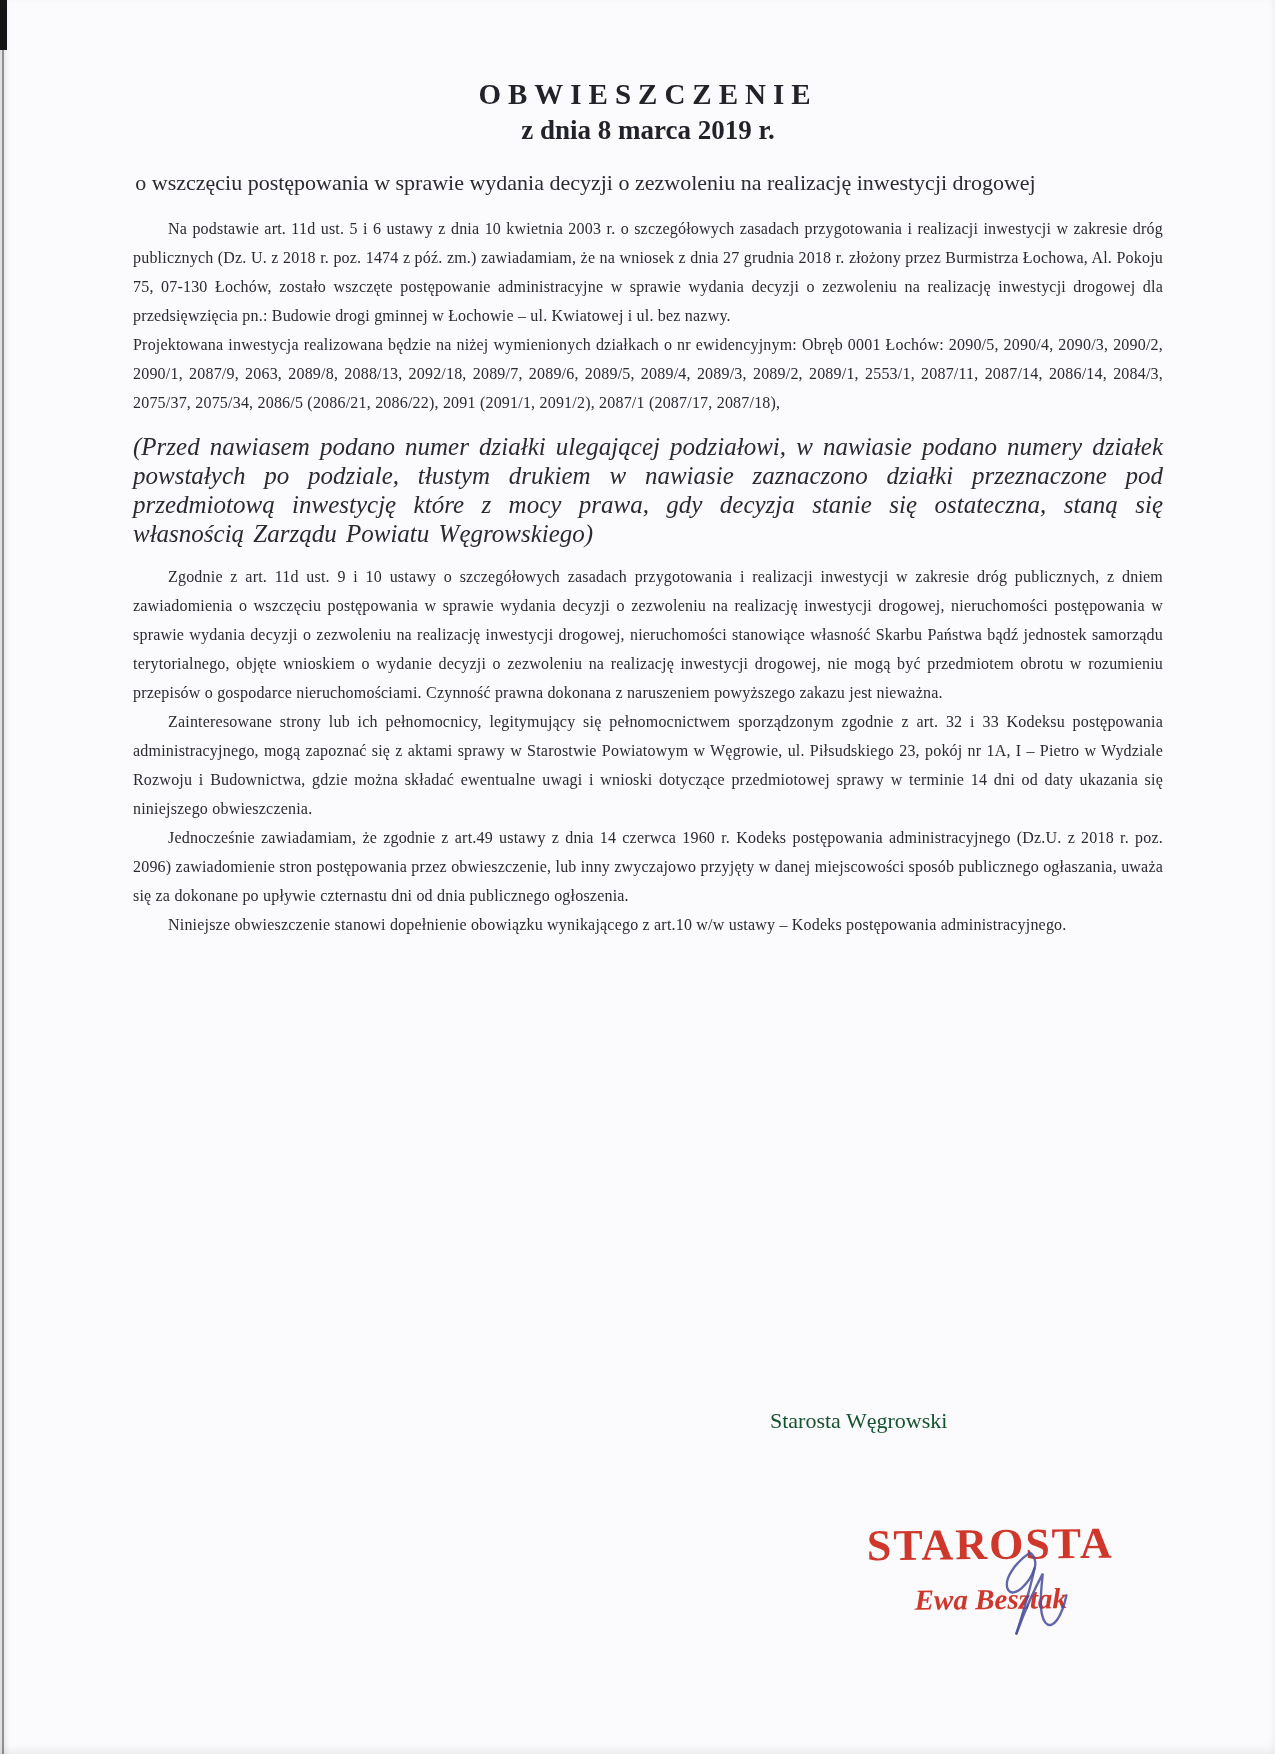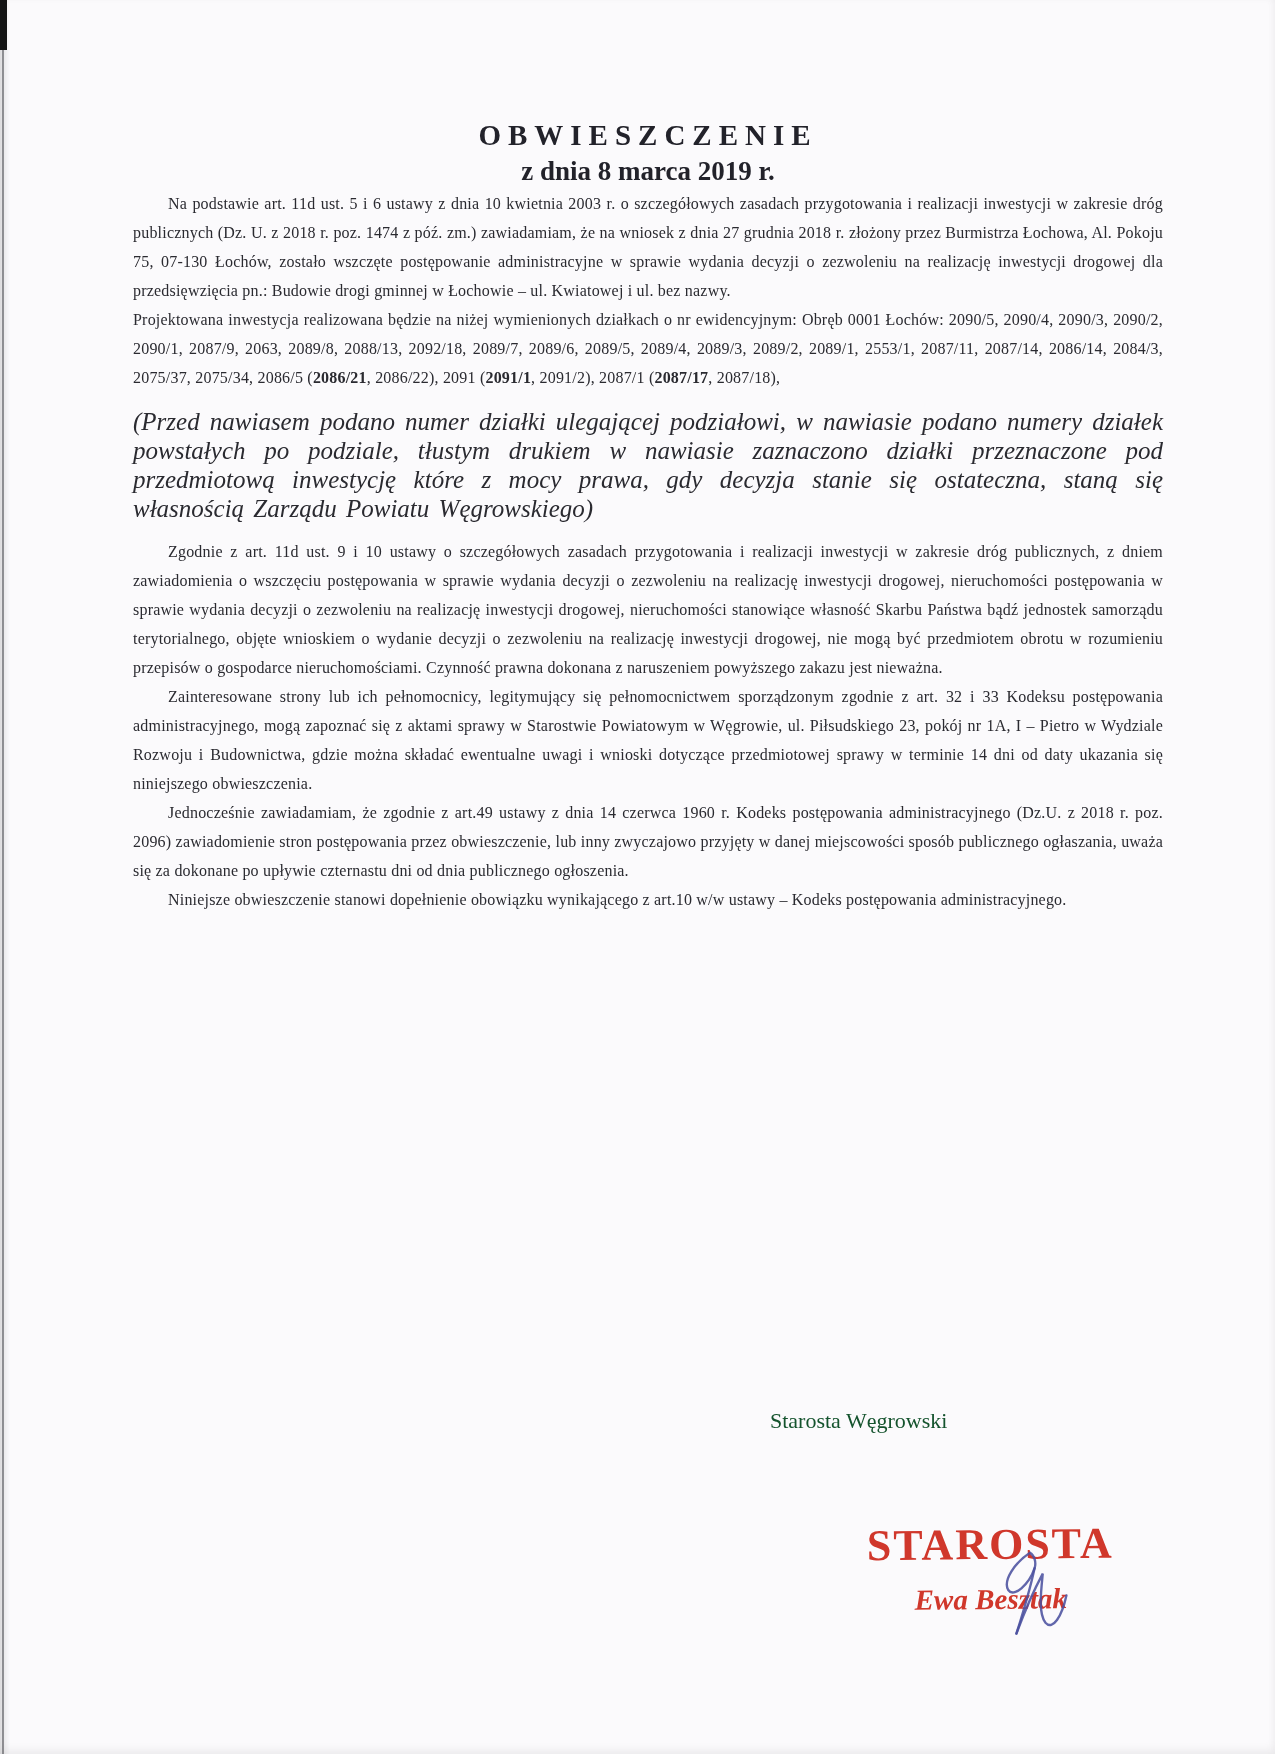--- a/index.html
+++ b/index.html
@@ -20,21 +20,21 @@
   .edge-fade  { position: absolute; left: 0; top: 0; width: 10px; height: 100%; background: linear-gradient(to right, rgba(0,0,0,0.10), rgba(0,0,0,0)); }
 
   .content {
     position: absolute;
     left: 133px;
     top: 76px;
     width: 1030px;
   }
 
   .doc-header { text-align: center; color: #22222a; }
-  .t1 { font-size: 29px; font-weight: bold; letter-spacing: 7px; line-height: 36px; margin-top: 41px; }
+  .t1 { font-size: 29px; font-weight: bold; letter-spacing: 7px; line-height: 36px; }
   .t2 { font-size: 28px; font-weight: bold; word-spacing: 10px; letter-spacing: 1px; line-height: 36px; }
   .t3 { font-size: 27px; font-weight: bold; line-height: 36px; }
 
   .subject {
     margin: 20px 0 16px 0;
     padding-right: 125px;
     text-align: center;
     font-size: 22px;
     line-height: 30px;
   }
@@ -48,21 +48,21 @@
   }
   p.indent { text-indent: 35px; }
   p.note {
     margin: 15px 0 14px 0;
     font-size: 25px;
     line-height: 29px;
     font-style: italic;
     text-align: justify;
     word-spacing: 3px;
   }
-  .b { font-weight: bold; }
+  .b { font-weight: normal; }
 
   .signer {
     position: absolute;
     left: 770px;
     top: 1408px;
     font-size: 22px;
     color: #14532d;
     white-space: nowrap;
   }
 
@@ -114,20 +114,21 @@
   <div class="edge-line"></div>
   <div class="edge-bar"></div>
 
   <div class="content">
 
     <div class="doc-header">
       <div class="t1">OBWIESZCZENIE</div>
       <div class="t3">z dnia 8 marca 2019 r.</div>
     </div>
 
+    <div class="subject">o wszczęciu postępowania w sprawie wydania decyzji o zezwoleniu na realizację inwestycji drogowej</div>
 
     <p class="body indent">Na podstawie art. 11d ust. 5 i 6 ustawy z dnia 10 kwietnia 2003 r. o szczegółowych zasadach przygotowania i realizacji inwestycji w zakresie dróg publicznych (Dz. U. z 2018 r. poz. 1474 z póź. zm.) zawiadamiam, że na wniosek z dnia 27 grudnia 2018 r. złożony przez Burmistrza Łochowa, Al. Pokoju 75, 07-130 Łochów, zostało wszczęte postępowanie administracyjne w sprawie wydania decyzji o zezwoleniu na realizację inwestycji drogowej dla przedsięwzięcia pn.: Budowie drogi gminnej w Łochowie – ul. Kwiatowej i ul. bez nazwy.</p>
 
     <p class="body"><span>Projektowana inwestycja realizowana będzie na niżej wymienionych działkach o nr ewidencyjnym: Obręb 0001 Łochów: 2090/5, 2090/4, 2090/3, 2090/2, 2090/1, 2087/9, 2063, 2089/8, 2088/13, 2092/18, 2089/7, 2089/6, 2089/5, 2089/4, 2089/3, 2089/2, 2089/1, 2553/1, 2087/11, 2087/14, 2086/14, 2084/3, 2075/37, 2075/34, 2086/5 (</span><span class="b">2086/21</span><span>, 2086/22), 2091 (</span><span class="b">2091/1</span><span>, 2091/2), 2087/1 (</span><span class="b">2087/17</span><span>, 2087/18),</span></p>
 
     <p class="note">(Przed nawiasem podano numer działki ulegającej podziałowi, w nawiasie podano numery działek powstałych po podziale, tłustym drukiem w nawiasie zaznaczono działki przeznaczone pod przedmiotową inwestycję które z mocy prawa, gdy decyzja stanie się ostateczna, staną się własnością Zarządu Powiatu Węgrowskiego)</p>
 
 
     <p class="body indent">Zgodnie z art. 11d ust. 9 i 10 ustawy o szczegółowych zasadach przygotowania i realizacji inwestycji w zakresie dróg publicznych, z dniem zawiadomienia o wszczęciu postępowania w sprawie wydania decyzji o zezwoleniu na realizację inwestycji drogowej, nieruchomości postępowania w sprawie wydania decyzji o zezwoleniu na realizację inwestycji drogowej, nieruchomości stanowiące własność Skarbu Państwa bądź jednostek samorządu terytorialnego, objęte wnioskiem o wydanie decyzji o zezwoleniu na realizację inwestycji drogowej, nie mogą być przedmiotem obrotu w rozumieniu przepisów o gospodarce nieruchomościami. Czynność prawna dokonana z naruszeniem powyższego zakazu jest nieważna.</p>
 

